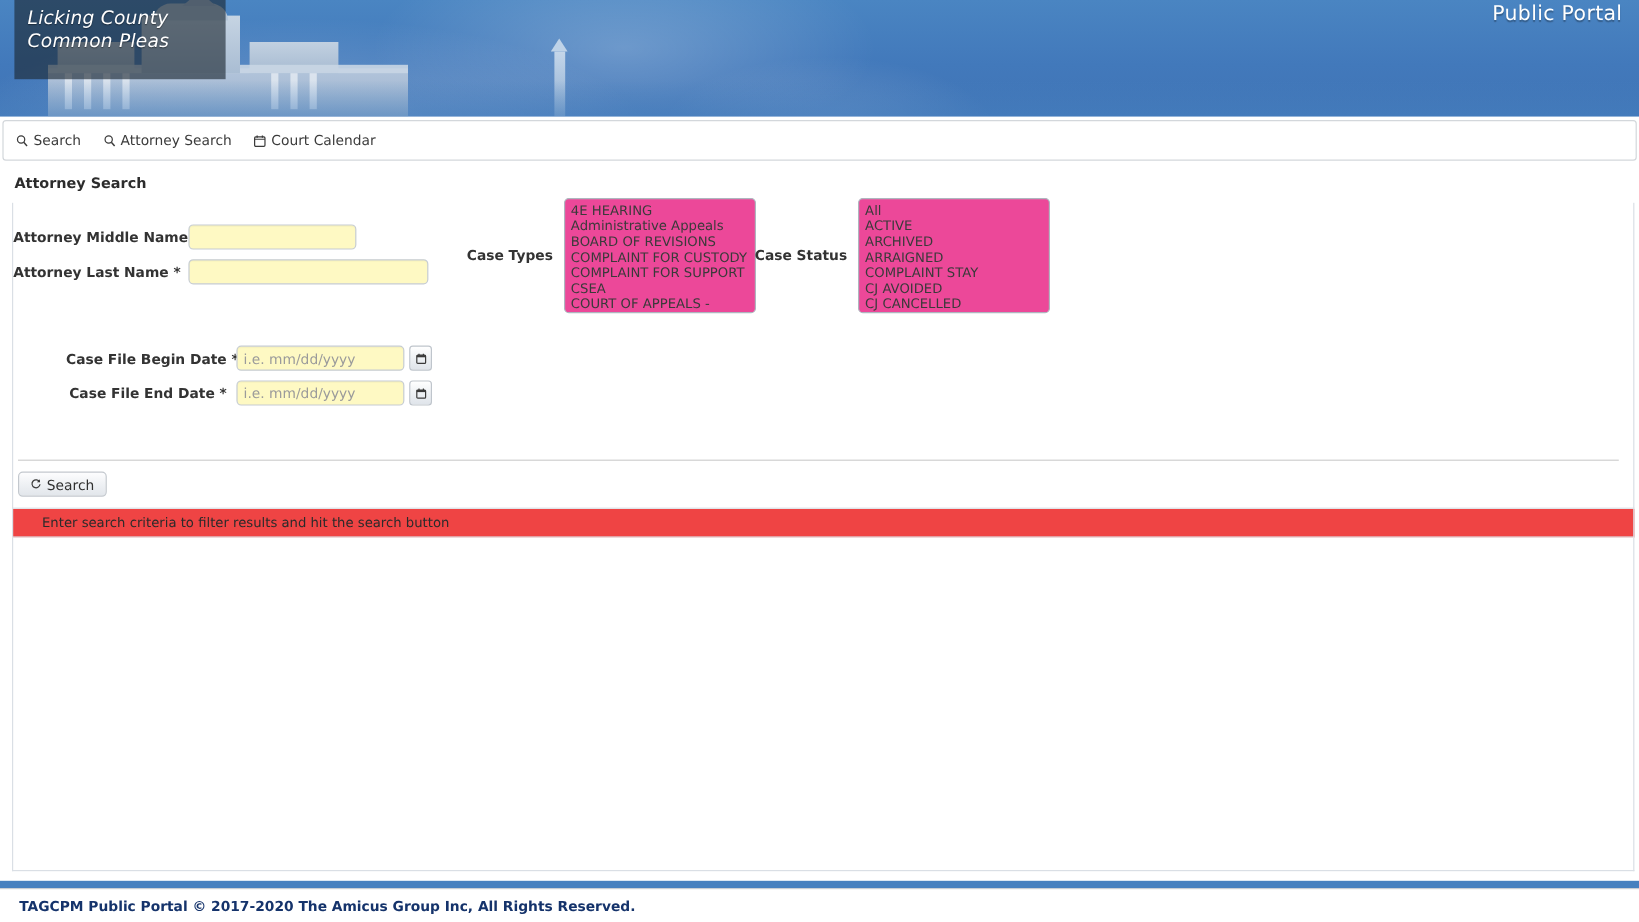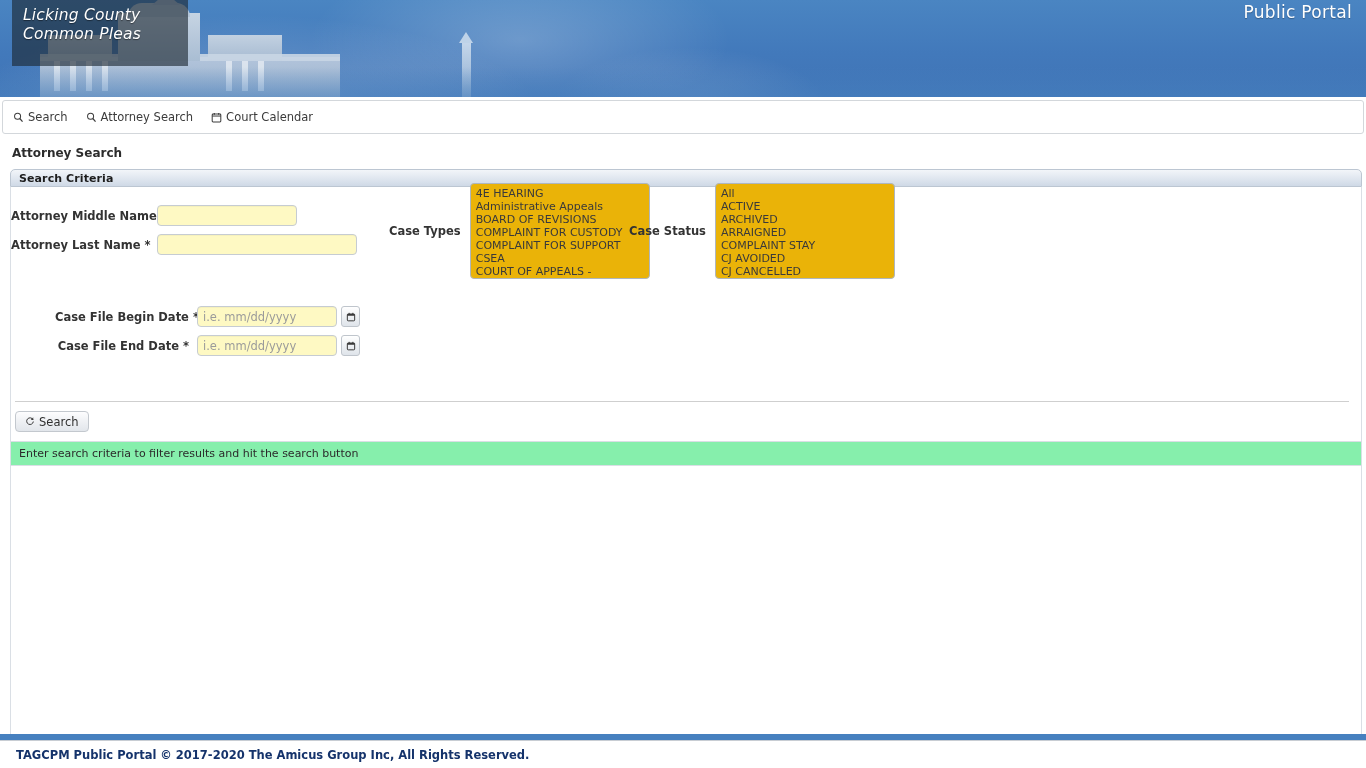--- a/index.html
+++ b/index.html
@@ -227,25 +227,25 @@
 
   .list-block { position:absolute; top:-4px; }
   .list-block.types { left: 378px; }
   .list-block.status { left: 618px; }
   .list-wrap { display:flex; align-items:center; }
   .list-label {
     font-size: 11.5px; font-weight: bold; color:#333; white-space:nowrap;
     margin-right: 9px;
   }
   .listbox {
-    width: 180px;
+    width: 160px;
     height: 96px;
     border: 1px solid #aeb6bf;
     border-radius: 4px;
-    background: #eab308;
+    background: #ec4899;
     padding: 3px 16px 0 0;
     overflow: hidden;
   }
   .listbox .opt {
     font-size: 11px;
     color: #3a3a3a;
     line-height: 13px;
     padding: 0 5px;
     white-space: nowrap;
   }
@@ -266,24 +266,24 @@
     color: #2f2f2f;
     cursor: pointer;
   }
 
   .msg-bar {
     margin: 0 4px 0 10px;
     border: 1px solid #dadfe5;
     border-top: none;
     height: 24px;
     display:flex; align-items:center;
-    padding-left: 8px;
+    padding-left: 24px;
     font-size: 11px;
     color: #2b2b2b;
-    background: #86efac;
+    background: #ef4444;
   }
   .results-area {
     margin: 0 4px 0 10px;
     border: 1px solid #dadfe5;
     border-top: none;
     background: #ffffff;
     height: 278px;
   }
 
   
@@ -366,23 +366,20 @@
           <line x1="3.6" y1="1" x2="3.6" y2="3" stroke="#3b3b3b" stroke-width="1.2"></line>
           <line x1="8.4" y1="1" x2="8.4" y2="3" stroke="#3b3b3b" stroke-width="1.2"></line>
         </svg>
       </span>
       <span>Court Calendar</span>
     </div>
   </div>
 
   <div class="page-title">Attorney Search</div>
 
-  <div class="criteria-bar">
-    <span class="lbl">Search Criteria</span>
-  </div>
 
   <div class="criteria-body">
 
     <div class="names-block">
       <div class="field-row r2">
         <span class="field-label"><span>Attorney Middle Name</span> <span class="req"></span></span>
         <input class="txt" type="text" value="" style="">
       </div>
       <div class="field-row r3">
         <span class="field-label"><span>Attorney Last Name</span> <span class="req">*</span></span>

